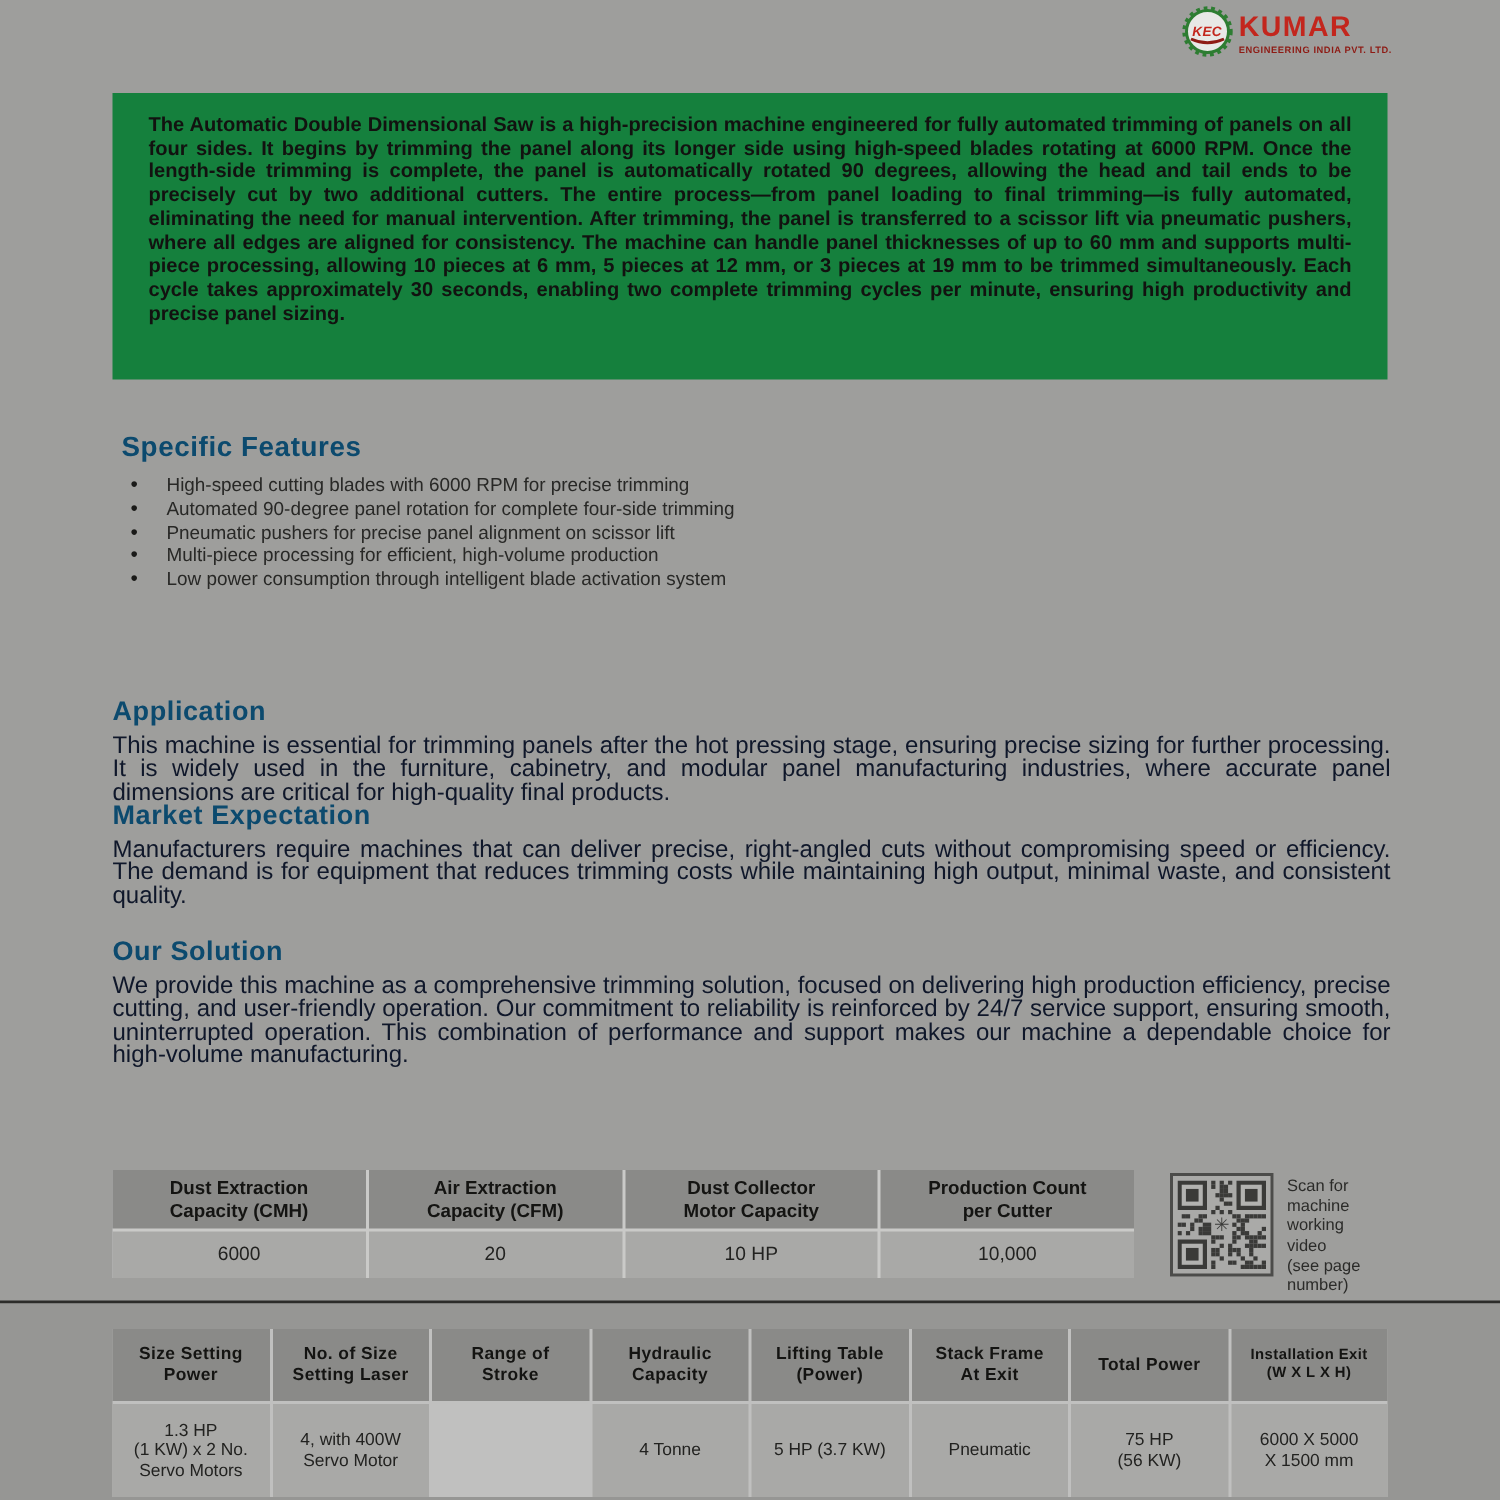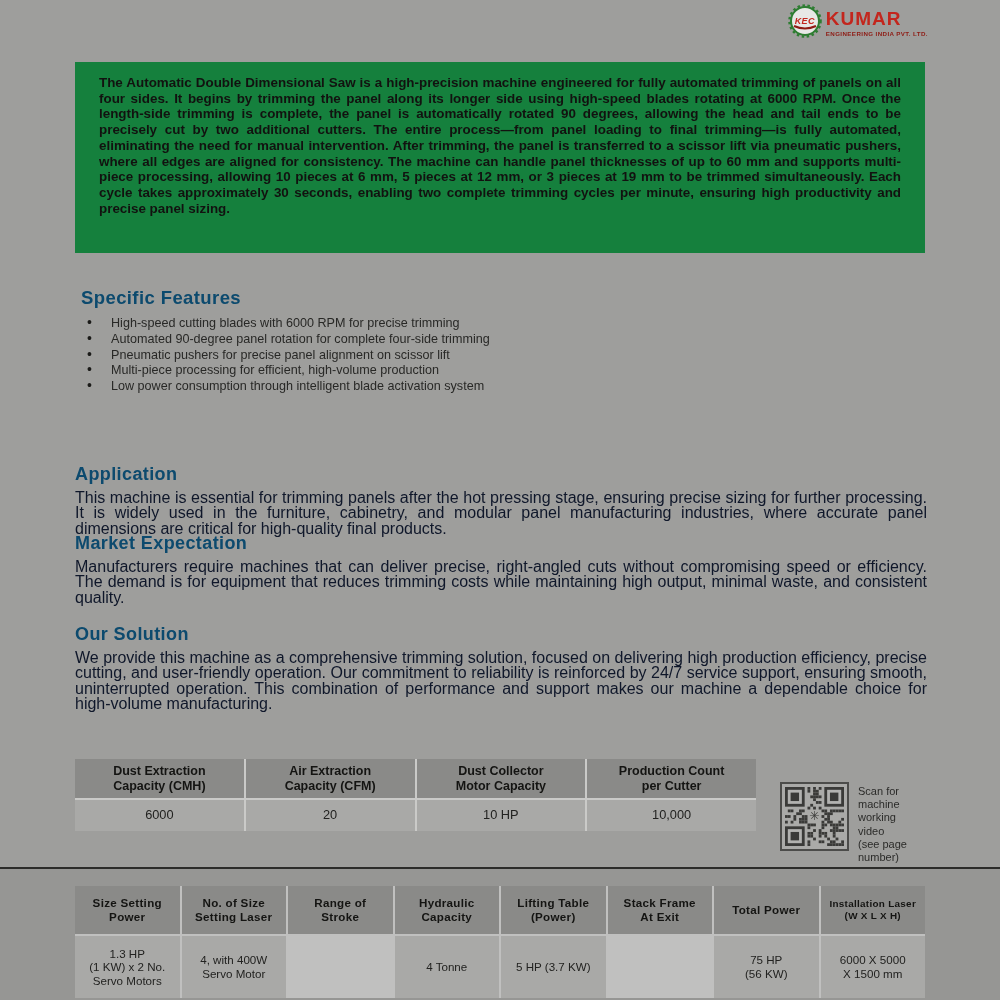--- a/index.html
+++ b/index.html
@@ -45,21 +45,21 @@
   }
   .features li::before {
     content:"•"; position:absolute; left:12px; top:-1px; font-size:14px; color:#1a1a18;
   }
   .section.application { top:432px;margin-top:32px; }
   .section.market { top:533px; }
   .section.solution { top:624px; }
 
   
   .table-top {
-    position:absolute; left:75px; top:759px; width:681px;
+    position:absolute; left:75px; top:780px; width:681px;
     display:grid; grid-template-columns:repeat(4,1fr); gap:2px;
     background:rgba(255,255,255,.45); padding:0;
   }
   .table-top .col { display:flex; flex-direction:column; gap:2px; }
   .th {
     background:#8a8a88; color:#141412; font-weight:bold; font-size:12.5px; line-height:14.5px;
     text-align:center; display:flex; align-items:center; justify-content:center;
     white-space:pre-line;
   }
   .td {
@@ -329,27 +329,28 @@
       <div class="td">4 Tonne</div>
     </div>
     <div class="col">
       <div class="th">Lifting Table
 (Power)</div>
       <div class="td">5 HP (3.7 KW)</div>
     </div>
     <div class="col">
       <div class="th">Stack Frame
 At Exit</div>
+      <div class="td">Pneumatic</div>
     </div>
     <div class="col">
       <div class="th">Total Power</div>
       <div class="td">75 HP
 (56 KW)</div>
     </div>
     <div class="col">
-      <div class="th">Installation Laser
+      <div class="th">Installation Exit
 (W X L X H)</div>
       <div class="td">6000 X 5000
 X 1500 mm</div>
     </div>
   </div>
 
 </div>
 
 </body></html>

